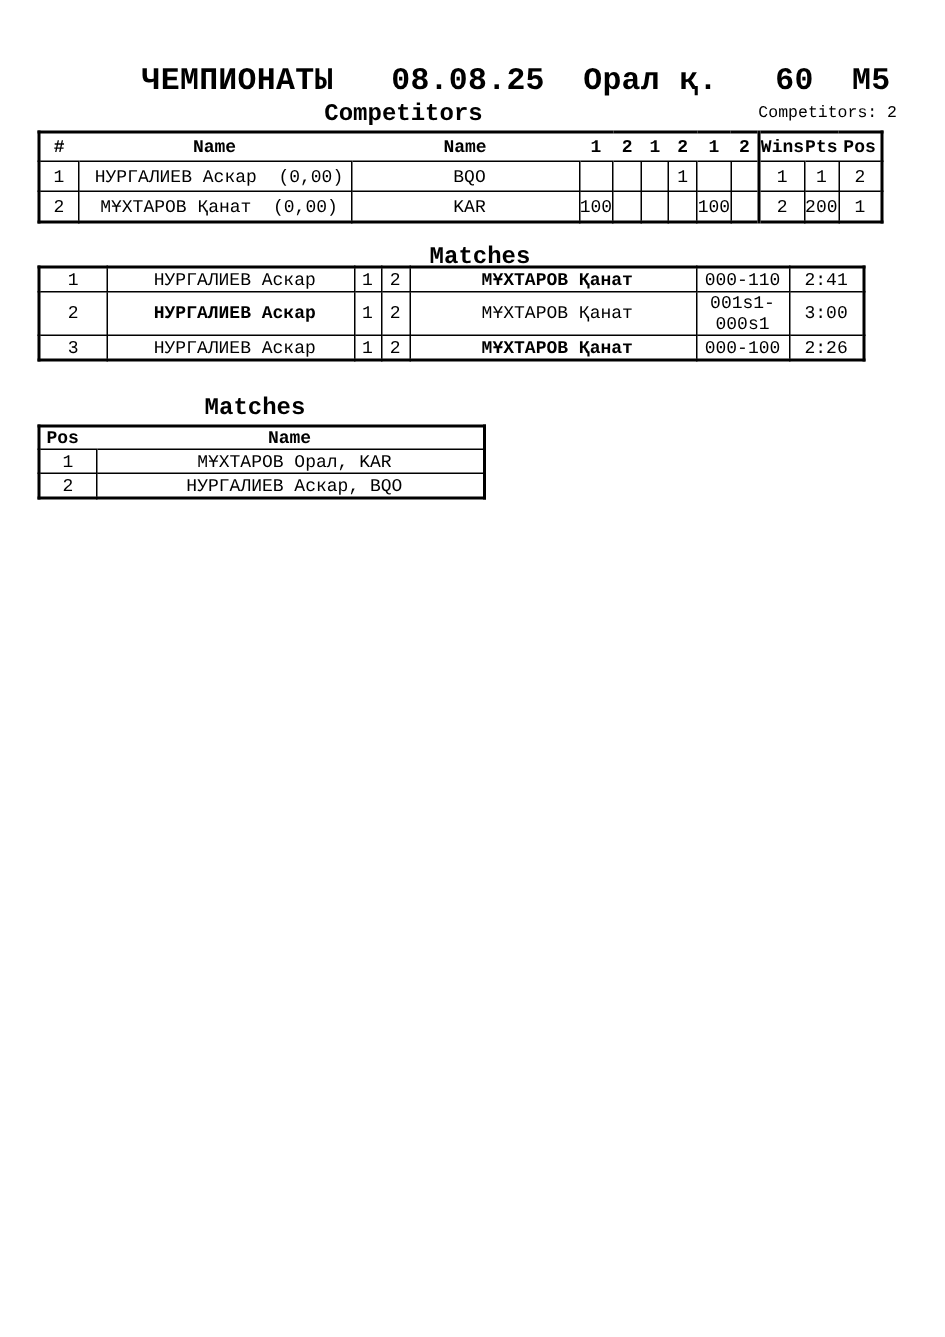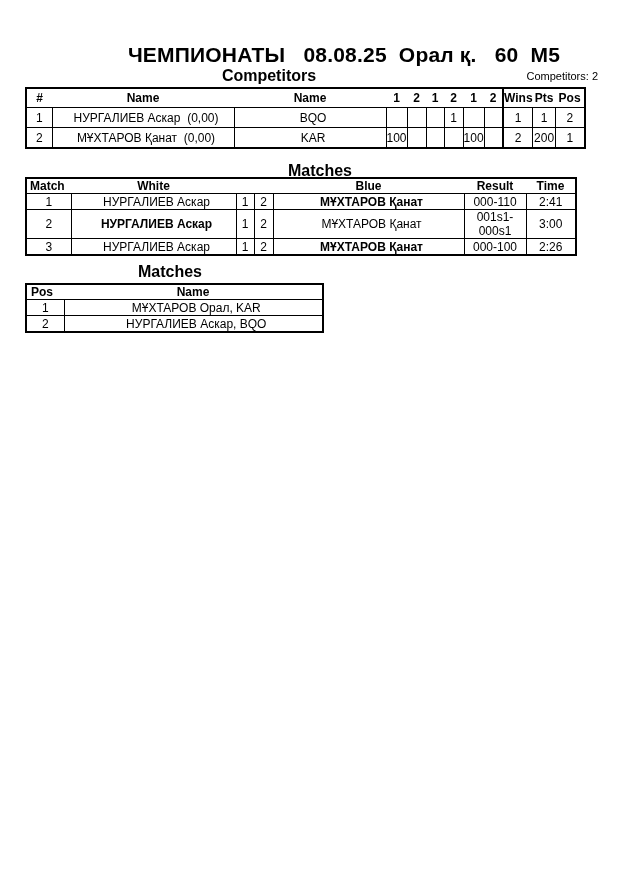--- a/index.html
+++ b/index.html
@@ -1,17 +1,17 @@
 <!DOCTYPE html>
 <html><head>
 <meta charset="utf-8">
 <style>
   html,body{margin:0;padding:0;background:#ffffff;}
   body{width:630px;height:891px;position:relative;font-family:"Liberation Sans",sans-serif;color:#000;}
-  .abs{position:absolute;}
+  .abs{position:absolute;font-family:Liberation Mono, monospace;}
   .page-title{top:43px;left:344px;transform:translateX(-50%);font-size:21px;font-weight:bold;white-space:pre;letter-spacing:0.2px;}
   .sec-label{font-size:16px;font-weight:bold;white-space:nowrap;}
   .competitors-label{top:67px;left:269px;transform:translateX(-50%);}
   .matches-label{top:162px;left:320px;transform:translateX(-50%);text-align:center;}
   .results-label{top:263px;left:170px;transform:translateX(-50%);}
   .comp-count{top:70px;right:32px;font-size:11px;}
 
   table{border-collapse:collapse;table-layout:fixed;border:2px solid #000;font-size:12px;}
   th,td{overflow:hidden;vertical-align:middle;padding:0;}
   td{border:1px solid #000;}
@@ -109,29 +109,20 @@
   <colgroup>
     <col style="width:45px">
       <col style="width:165px">
       <col style="width:18px">
       <col style="width:19px">
     <col style="width:191px">
       <col style="width:62px">
       <col style="width:50px">
   </colgroup>
   <tbody>
-      <tr>
-    <th class="hl">Match</th>
-    <th class="c">White</th>
-    <th class="c"></th>
-    <th class="c"></th>
-    <th class="c">Blue</th>
-    <th class="c">Result</th>
-    <th class="c">Time</th>
-  </tr>
   <tr>
     <td class="c">1</td>
     <td class="l">НУРГАЛИЕВ Аскар</td>
     <td class="c">1</td>
     <td class="c">2</td>
     <td class="l b">МҰХТАРОВ Қанат</td>
     <td class="c">000-110</td>
     <td class="c">2:41</td>
   </tr>
   <tr>

